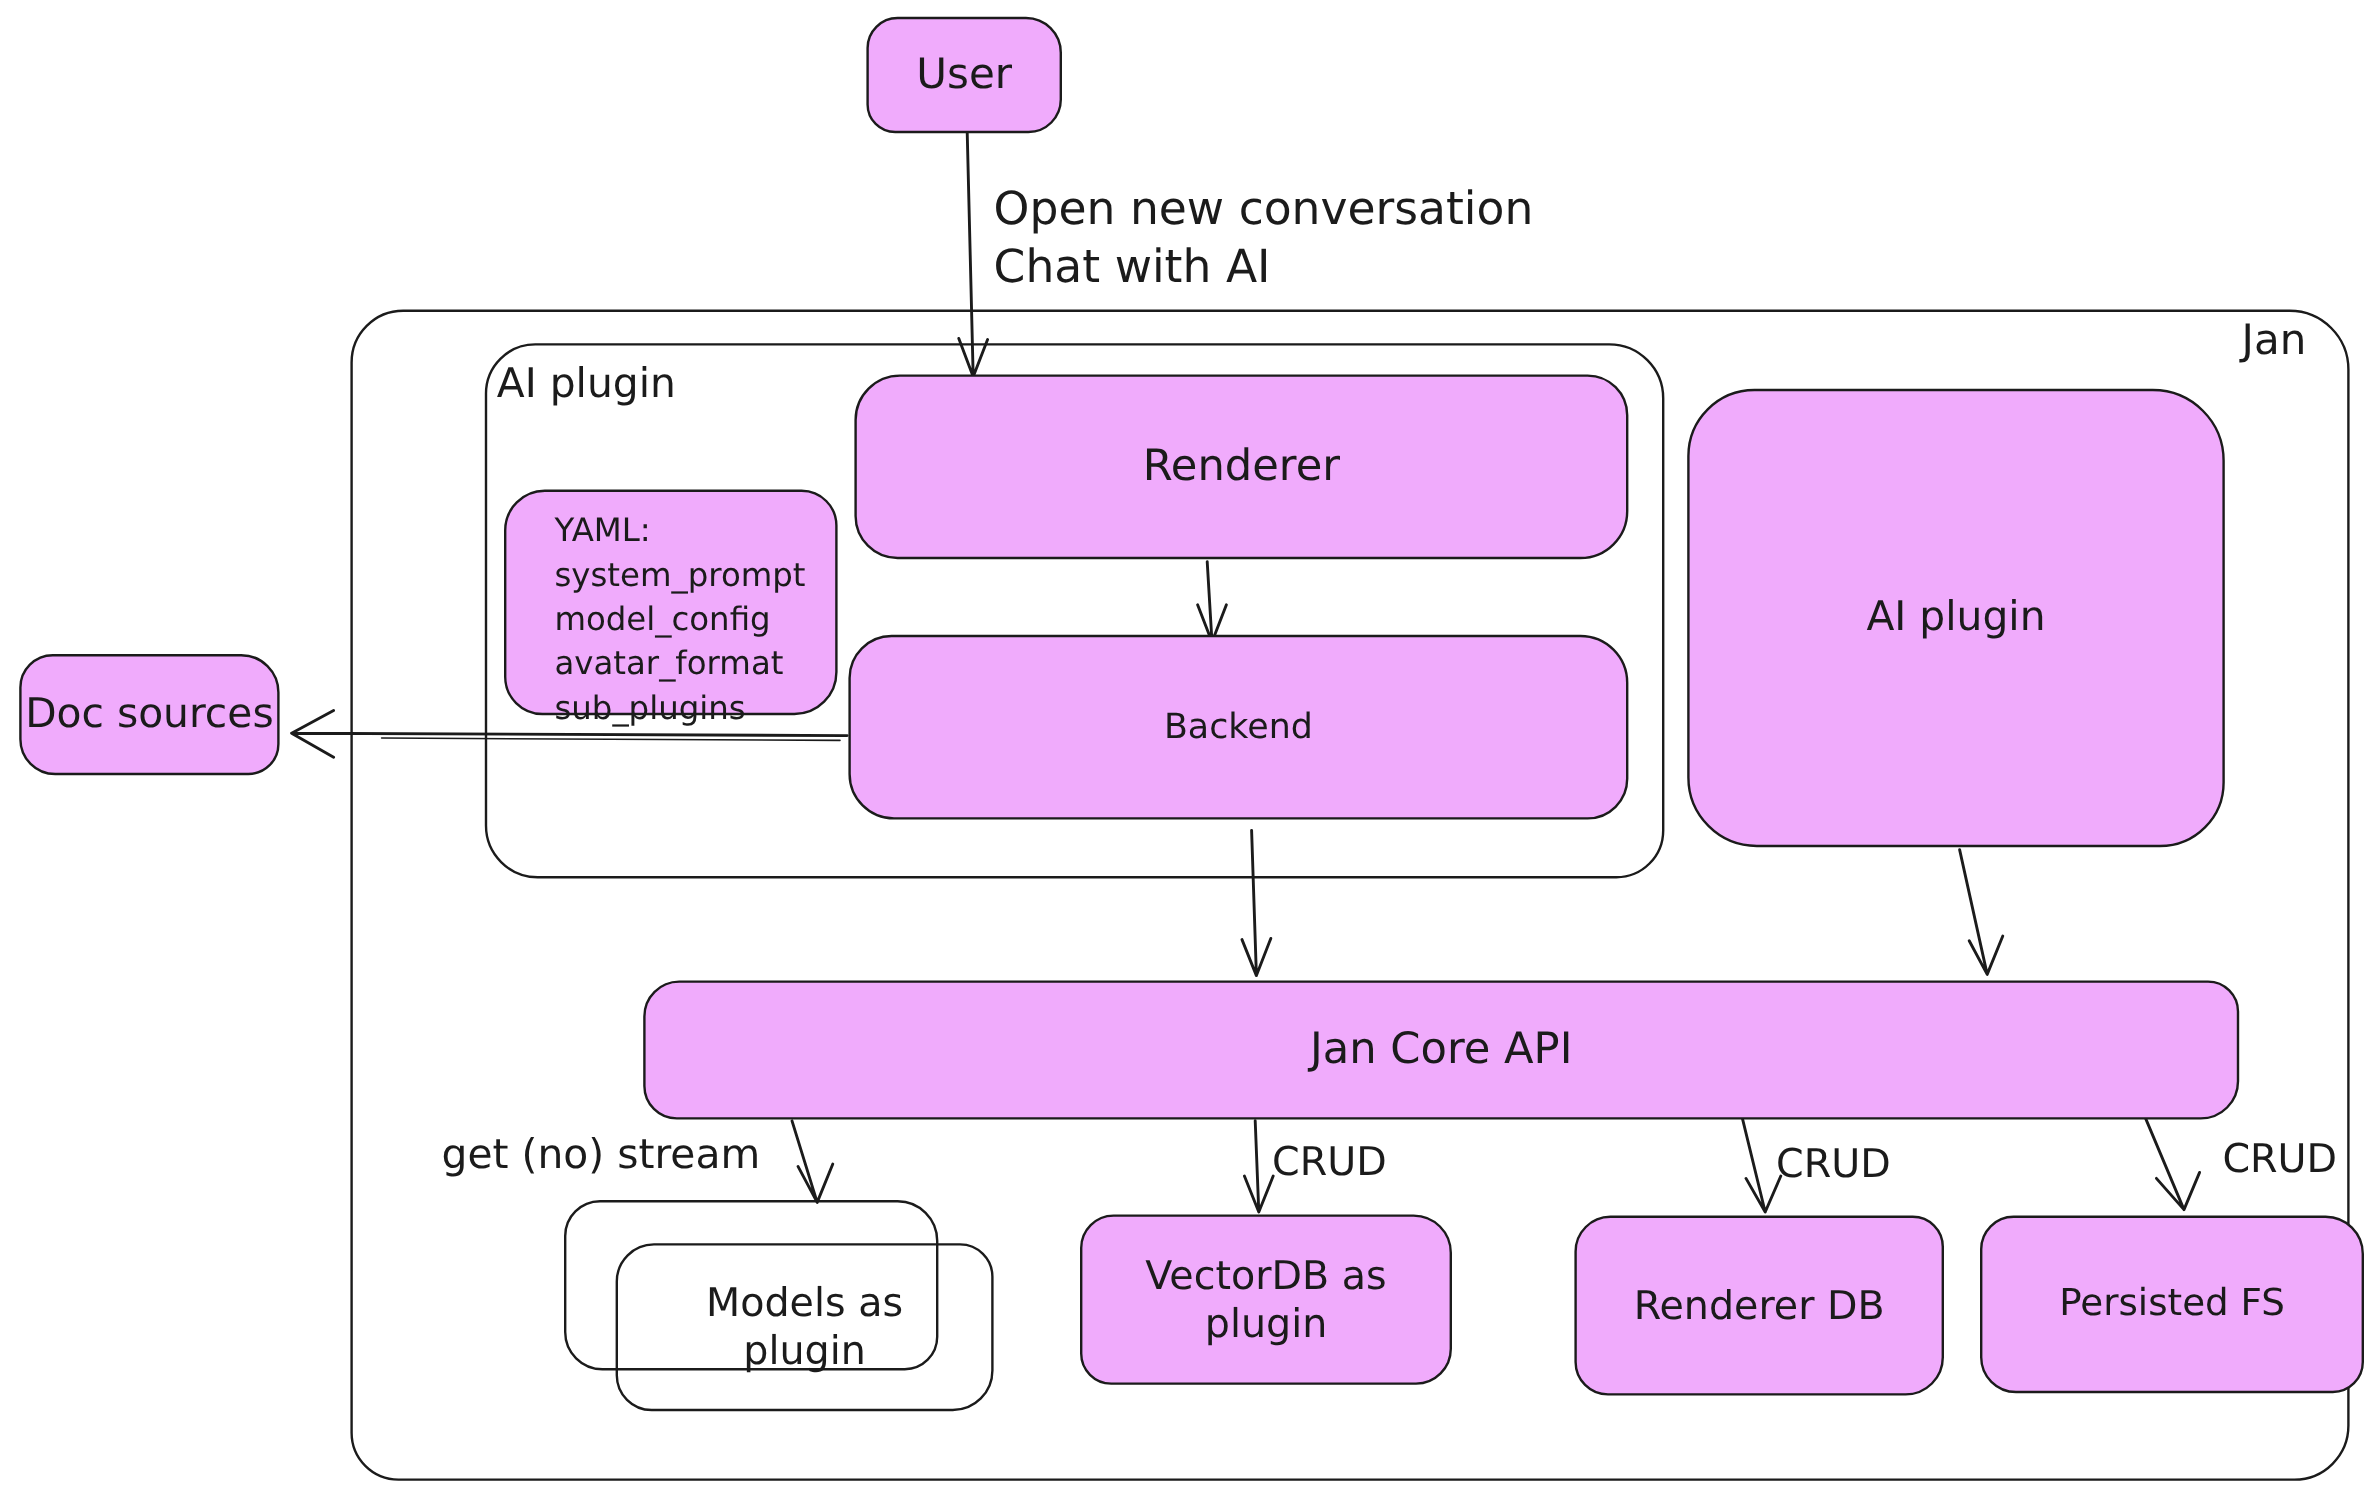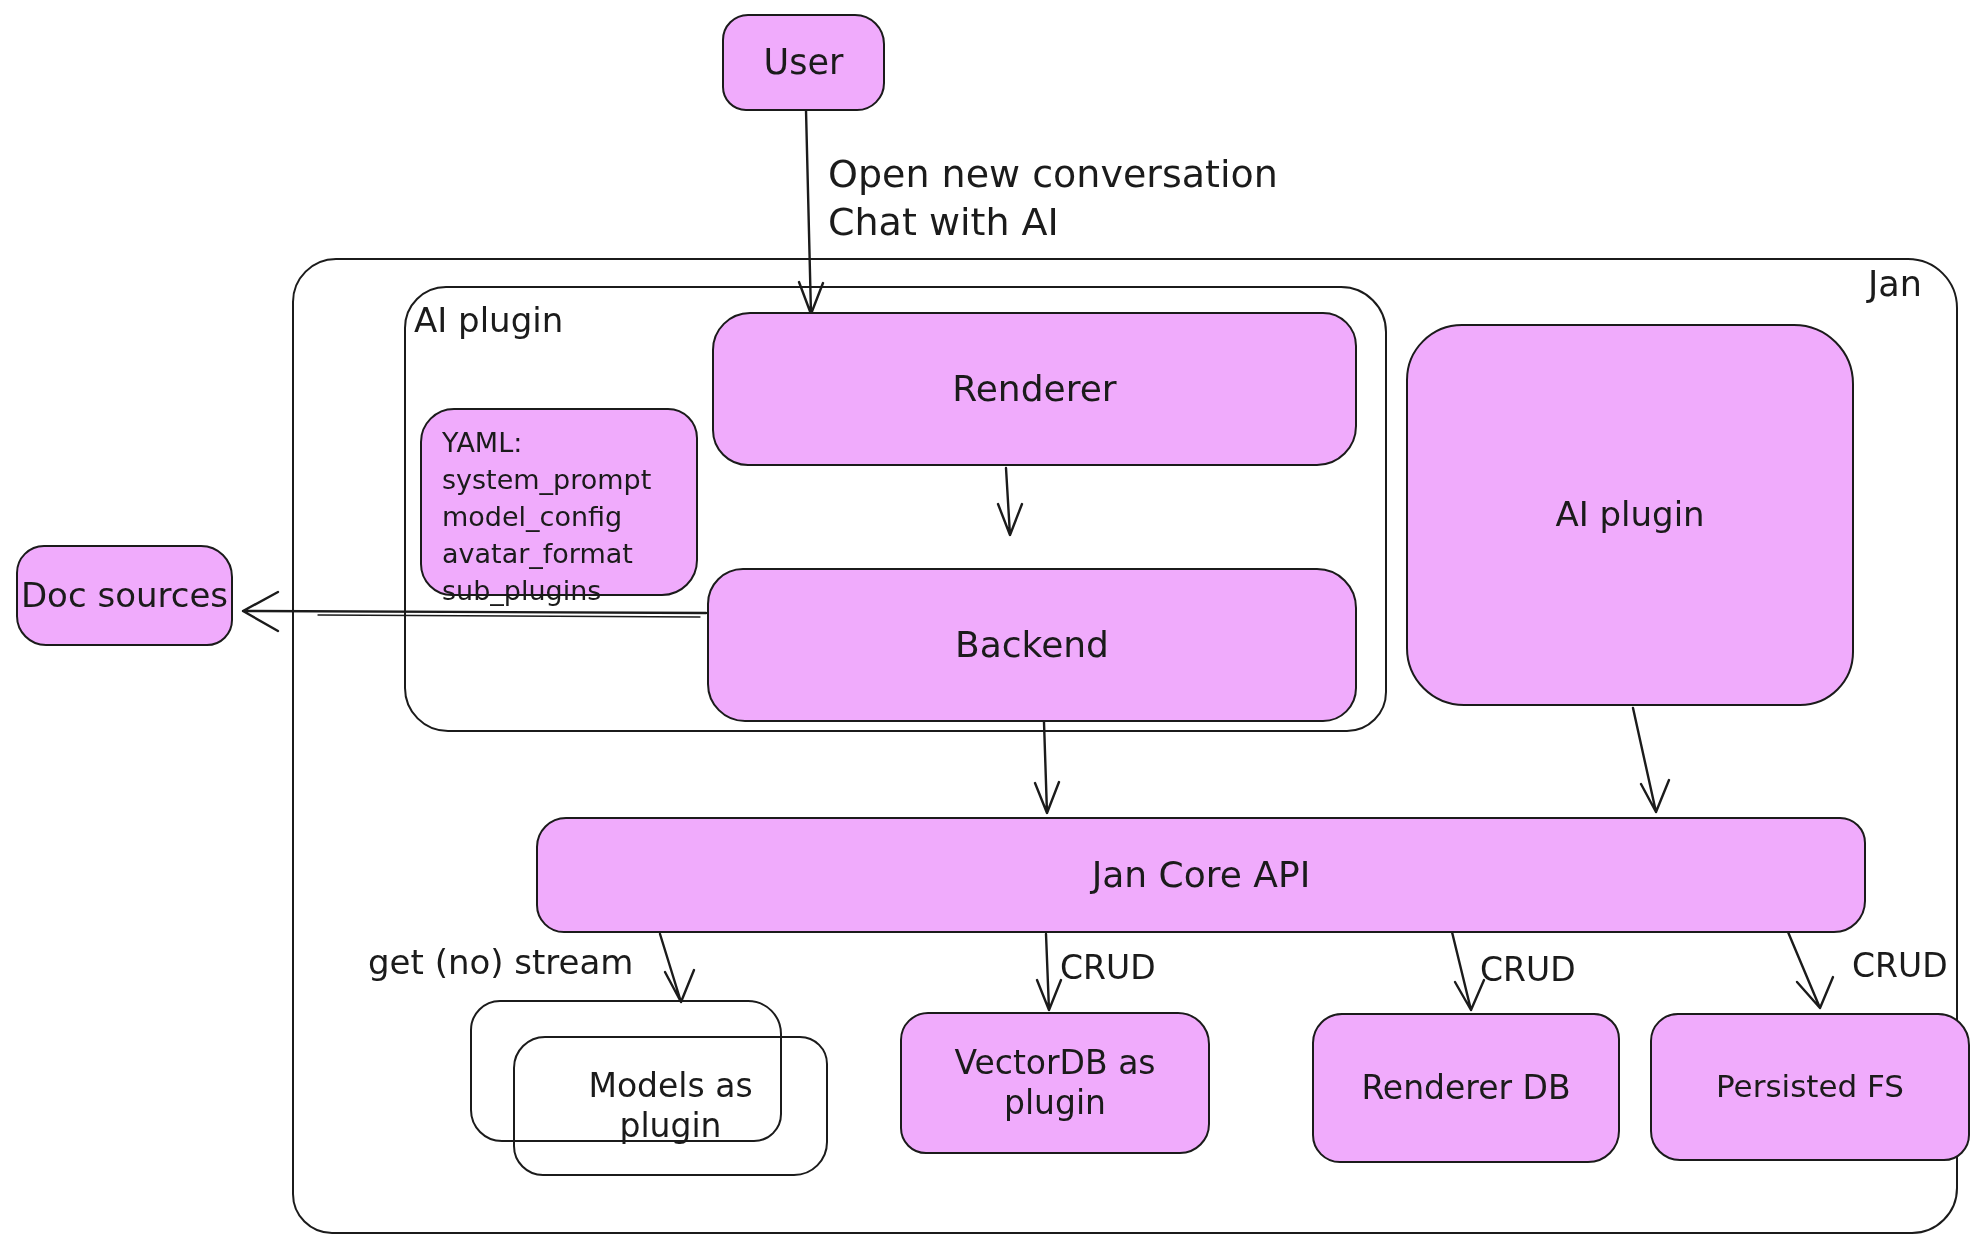--- a/index.html
+++ b/index.html
@@ -62,31 +62,31 @@
 
   <div class="lbl" style="left:828px; top:150px; font-size:38px; line-height:48px;">
     <div>Open new conversation</div>
     <div>Chat with AI</div>
   </div>
 
   <div class="box" style="left:712px; top:312px; width:645px; height:154px; border-radius:38px 34px 40px 36px; font-size:36px;">
     <span>Renderer</span>
   </div>
 
-  <div class="box" style="left:420px; top:408px; width:278px; height:188px; border-radius:34px 30px 36px 32px; align-items:flex-start; justify-content:flex-start; padding:14px 0 0 20px;">
+  <div class="box" style="left:420px; top:408px; width:278px; height:188px; border-radius:34px 30px 36px 32px; align-items:flex-start; justify-content:flex-start; padding:14px 0 0 40px;">
     <div class="note-lines">
       <div>YAML:</div>
       <div>system_prompt</div>
       <div>model_config</div>
       <div>avatar_format</div>
       <div>sub_plugins</div>
     </div>
   </div>
 
-  <div class="box" style="left:707px; top:568px; width:650px; height:154px; border-radius:36px 40px 34px 38px; font-size:36px;">
+  <div class="box" style="left:707px; top:529px; width:650px; height:154px; border-radius:36px 40px 34px 38px; font-size:29px;">
     <span>Backend</span>
   </div>
 
   <div class="box" style="left:16px; top:545px; width:217px; height:101px; border-radius:28px 32px 26px 30px; font-size:34px;">
     <span>Doc sources</span>
   </div>
 
   <div class="box" style="left:1406px; top:324px; width:448px; height:382px; border-radius:56px 60px 54px 58px; font-size:34px;">
     <span>AI plugin</span>
   </div>

